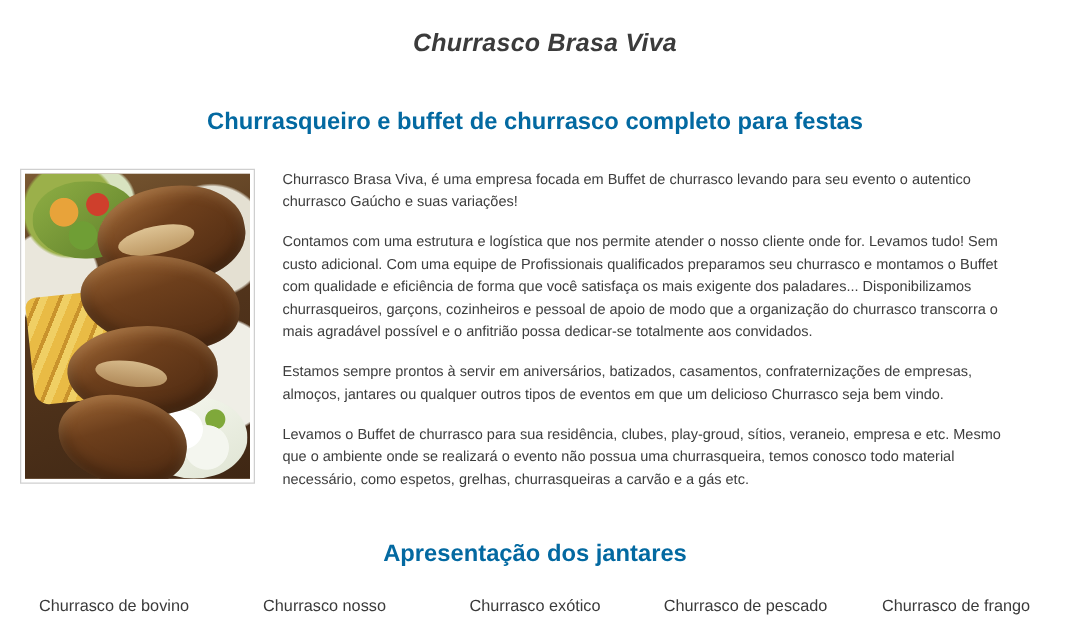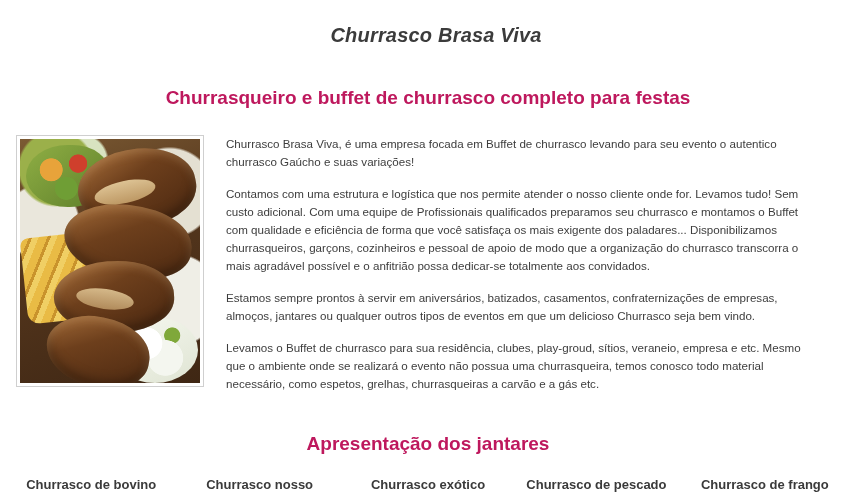--- a/index.html
+++ b/index.html
@@ -26,21 +26,21 @@
     color: #3b3b3b;
     margin: 0;
     padding-top: 24px;
     letter-spacing: 0.2px;
     padding-left: 16px;
   }
   .section-heading {
     text-align: center;
     font-size: 19px;
     font-weight: bold;
-    color: #be185d;
+    color: #0369a1;
     margin: 0;
     padding-top: 40px;
   }
   .content-row {
     display: flex;
     align-items: flex-start;
     padding: 26px 28px 0 16px;
   }
   .photo-wrap {
     flex: 0 0 auto;
@@ -136,21 +136,21 @@
     display: flex;
     padding: 22px 14px 0 14px;
     gap: 14px;
   }
   .card {
     flex: 1 1 0;
     min-width: 0;
   }
   .card-title {
     font-size: 13px;
-    font-weight: bold;
+    font-weight: normal;
     color: #3a3a3a;
     text-align: center;
     margin-bottom: 9px;
     white-space: nowrap;
     overflow: hidden;
     text-overflow: ellipsis;
   }
 </style>
 </head>
 <body>

